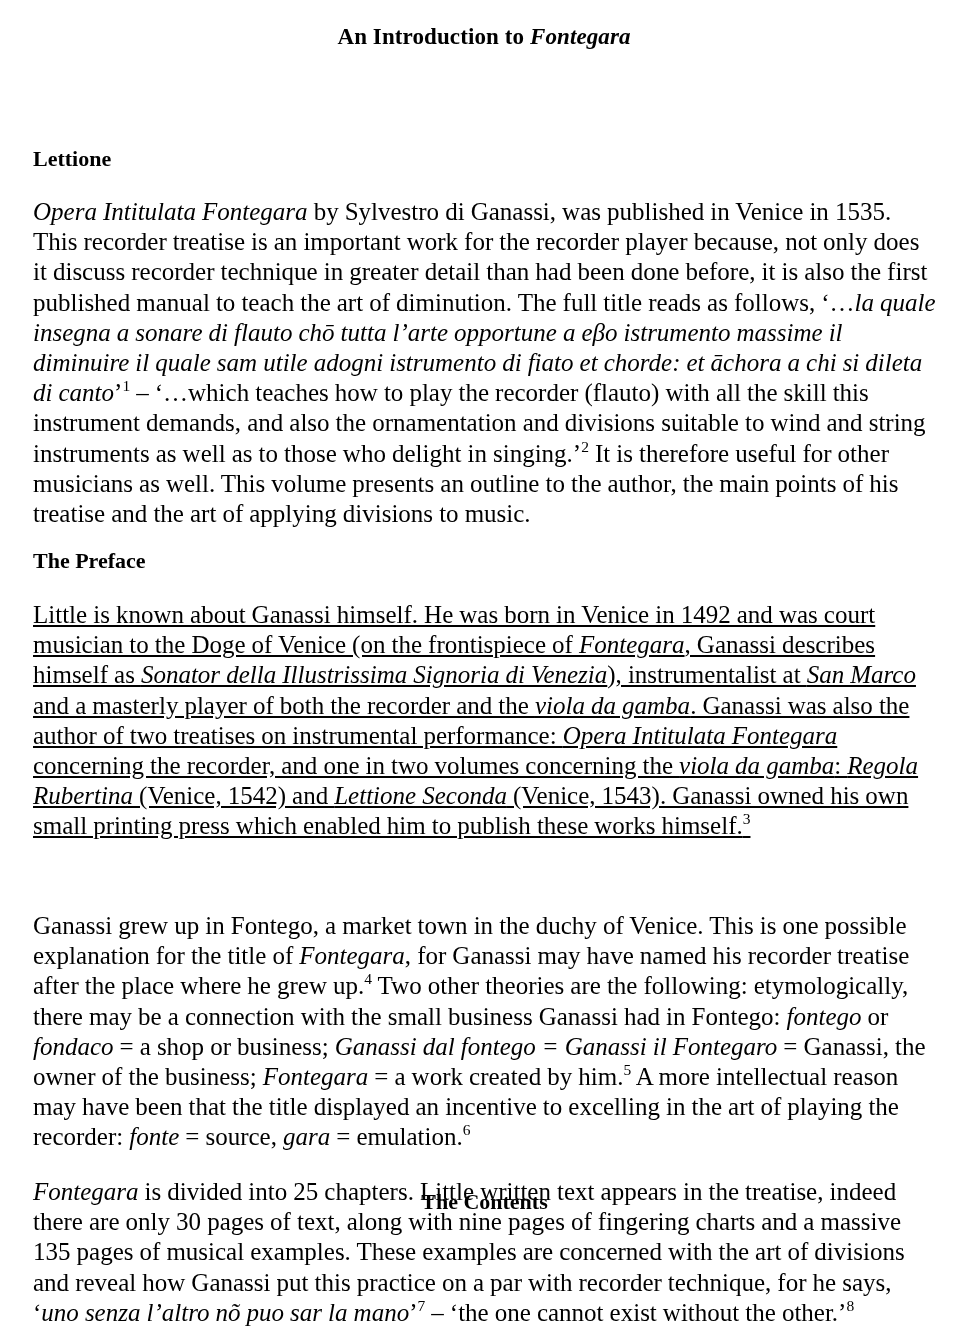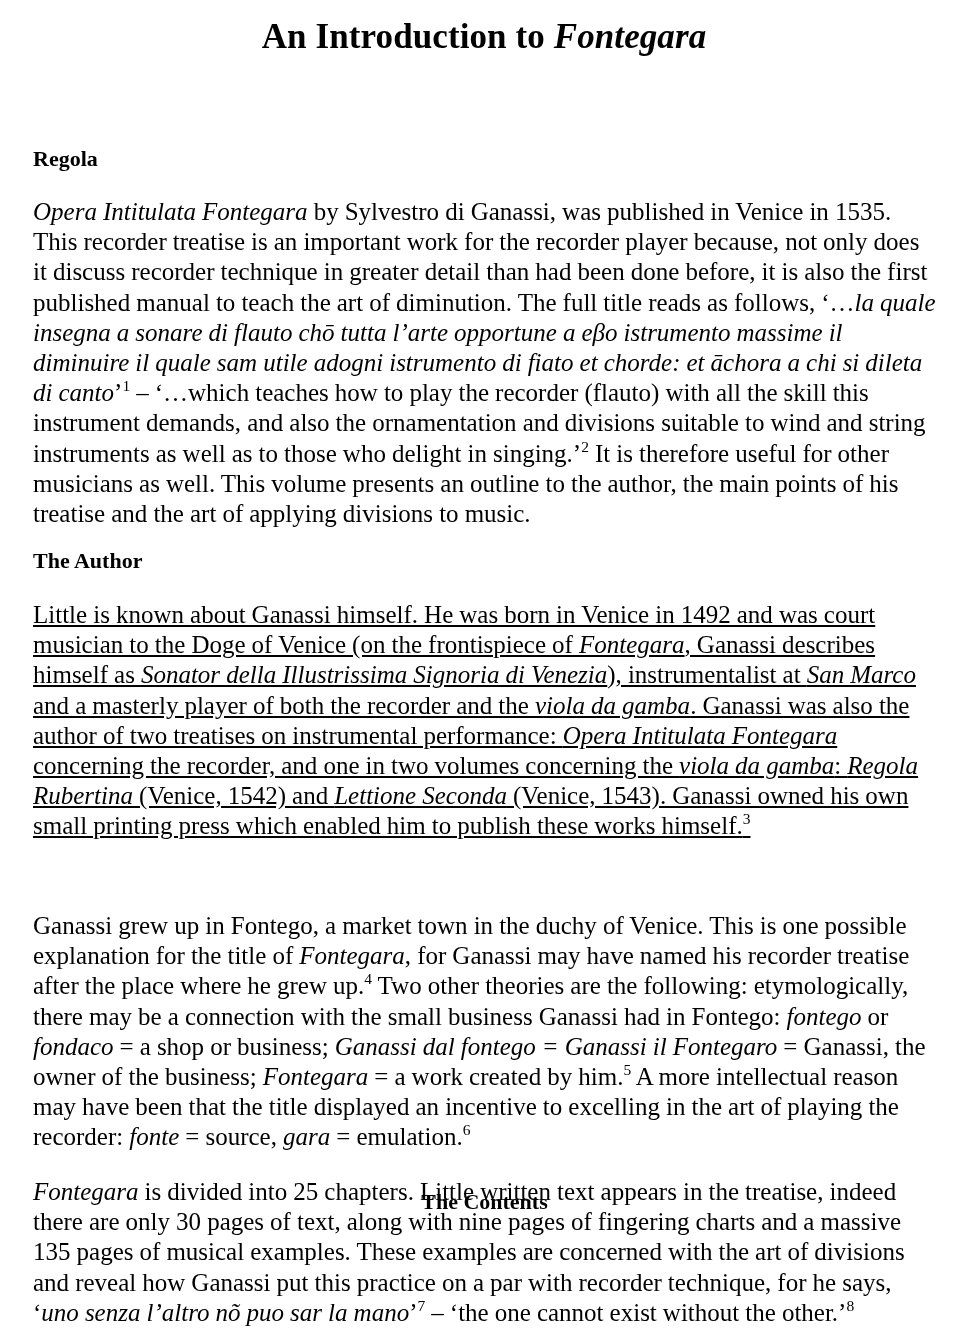--- a/index.html
+++ b/index.html
@@ -17,21 +17,21 @@
     position: relative;
     width: 968px;
     height: 1332px;
     background: #ffffff;
     overflow: hidden;
     box-sizing: border-box;
   }
   .doc-title {
     text-align: center;
     font-weight: bold;
-    font-size: 35px;
+    font-size: 23px;
     line-height: 33px;
     margin: 0;
     padding-top: 20px;
     letter-spacing: 0.1px;
   }
   .doc-title .ln {
     display: block;
   }
   .content {
     position: absolute;
@@ -74,24 +74,24 @@
 <body>
 
 <div class="page">
 
   <div class="doc-title">
     <span class="ln"><span>An Introduction to </span><span class="it">Fontegara</span></span>
   </div>
 
   <div class="content">
 
-    <h2 class="section-heading blk h-preface">Regola</h2>
+    <h2 class="section-heading blk h-preface">Lettione</h2>
     <p class="para blk p-preface"><span class="it">Opera Intitulata Fontegara</span><span> by Sylvestro di Ganassi, was published in Venice in 1535.  This recorder treatise is an important work for the recorder player because, not only does it discuss recorder technique in greater detail than had been done before, it is also the first published manual to teach the art of diminution.  The full title reads as follows, ‘…</span><span class="it">la quale insegna a sonare di flauto chō tutta l’arte opportune a eβo istrumento massime il diminuire il quale sam utile adogni istrumento di fiato et chorde: et āchora a chi si dileta di canto</span><span>’</span><sup>1</sup><span> – ‘…which teaches how to play the recorder (flauto) with all the skill this instrument demands, and also the ornamentation and divisions suitable to wind and string instruments as well as to those who delight in singing.’</span><sup>2</sup><span>  It is therefore useful for other musicians as well.  This volume presents an outline to the author, the main points of his treatise and the art of applying divisions to music.</span></p>
 
-    <h2 class="section-heading blk h-author">The Author</h2>
+    <h2 class="section-heading blk h-author">The Preface</h2>
     <p class="para blk p-author1"><span>Little is known about Ganassi himself.  He was born in Venice in 1492 and was court musician to the Doge of Venice (on the frontispiece of </span><span class="it">Fontegara</span><span>, Ganassi describes himself as </span><span class="it">Sonator della Illustrissima Signoria di Venezia</span><span>), instrumentalist at </span><span class="it">San Marco</span><span> and a masterly player of both the recorder and the </span><span class="it">viola da gamba</span><span>.  Ganassi was also the author of two treatises on instrumental performance: </span><span class="it">Opera Intitulata Fontegara</span><span> concerning the recorder, and one in two volumes concerning the </span><span class="it">viola da gamba</span><span>: </span><span class="it">Regola Rubertina</span><span> (Venice, 1542) and </span><span class="it">Lettione Seconda</span><span> (Venice, 1543).  Ganassi owned his own small printing press which enabled him to publish these works himself.</span><sup>3</sup></p>
     <p class="para blk p-author2"><span>Ganassi grew up in Fontego, a market town in the duchy of Venice.  This is one possible explanation for the title of </span><span class="it">Fontegara</span><span>, for Ganassi may have named his recorder treatise after the place where he grew up.</span><sup>4</sup><span>  Two other theories are the following: etymologically, there may be a connection with the small business Ganassi had in Fontego: </span><span class="it">fontego</span><span> or </span><span class="it">fondaco</span><span> = a shop or business; </span><span class="it">Ganassi dal fontego = Ganassi il Fontegaro</span><span> = Ganassi, the owner of the business; </span><span class="it">Fontegara</span><span> = a work created by him.</span><sup>5</sup><span>  A more intellectual reason may have been that the title displayed an incentive to excelling in the art of playing the recorder: </span><span class="it">fonte</span><span> = source, </span><span class="it">gara</span><span> = emulation.</span><sup>6</sup></p>
 
     <h2 class="section-heading blk h-contents">The Contents</h2>
     <p class="para blk p-contents"><span class="it">Fontegara</span><span> is divided into 25 chapters.  Little written text appears in the treatise, indeed there are only 30 pages of text, along with nine pages of fingering charts and a massive 135 pages of musical examples.  These examples are concerned with the art of divisions and reveal how Ganassi put this practice on a par with recorder technique, for he says, ‘</span><span class="it">uno senza l’altro nõ puo sar la mano</span><span>’</span><sup>7</sup><span> – ‘the one cannot exist without the other.’</span><sup>8</sup></p>
 
   </div>
 </div>
 
 </body></html>

